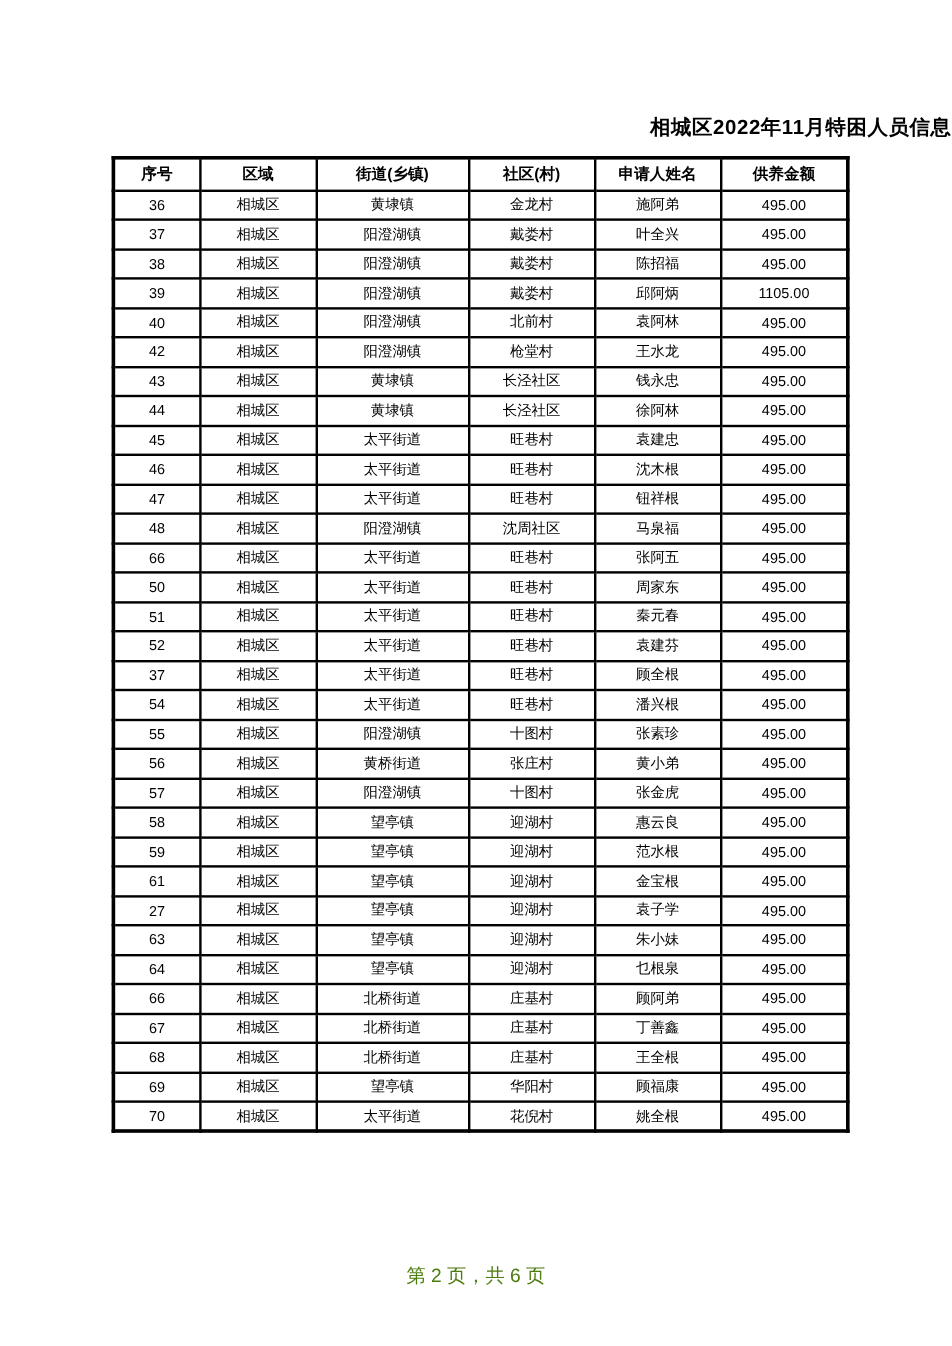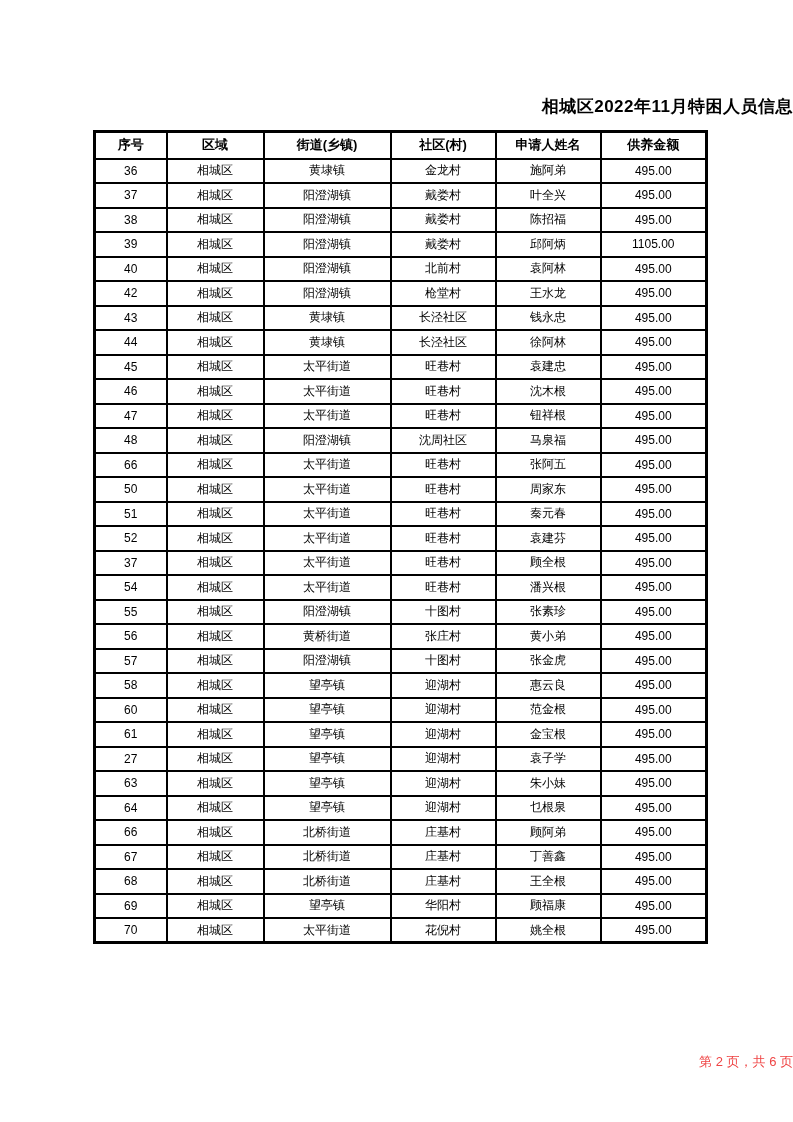--- a/index.html
+++ b/index.html
@@ -57,23 +57,23 @@
   }
   table.data-table td {
     font-size: 12px;
     font-weight: normal;
   }
   .page-footer {
     position: absolute;
     top: 1053px;
     left: 0;
     width: 793px;
-    text-align: right;
-    font-size: 13px;
-    color: #ef4444;
+    text-align: center;
+    font-size: 16px;
+    color: #4d7c0f;
   }
 </style>
 </head>
 <body>
 
 <div class="page">
 
   <div class="doc-title">相城区2022年11月特困人员信息</div>
 
   <table class="data-table">
@@ -266,25 +266,25 @@
         </tr>
         <tr>
           <td>58</td>
           <td>相城区</td>
           <td>望亭镇</td>
           <td>迎湖村</td>
           <td>惠云良</td>
           <td>495.00</td>
         </tr>
         <tr>
-          <td>60</td>
-          <td>相城区</td>
-          <td>望亭镇</td>
-          <td>迎湖村</td>
-          <td>范金根</td>
+          <td>59</td>
+          <td>相城区</td>
+          <td>望亭镇</td>
+          <td>迎湖村</td>
+          <td>范水根</td>
           <td>495.00</td>
         </tr>
         <tr>
           <td>61</td>
           <td>相城区</td>
           <td>望亭镇</td>
           <td>迎湖村</td>
           <td>金宝根</td>
           <td>495.00</td>
         </tr>

